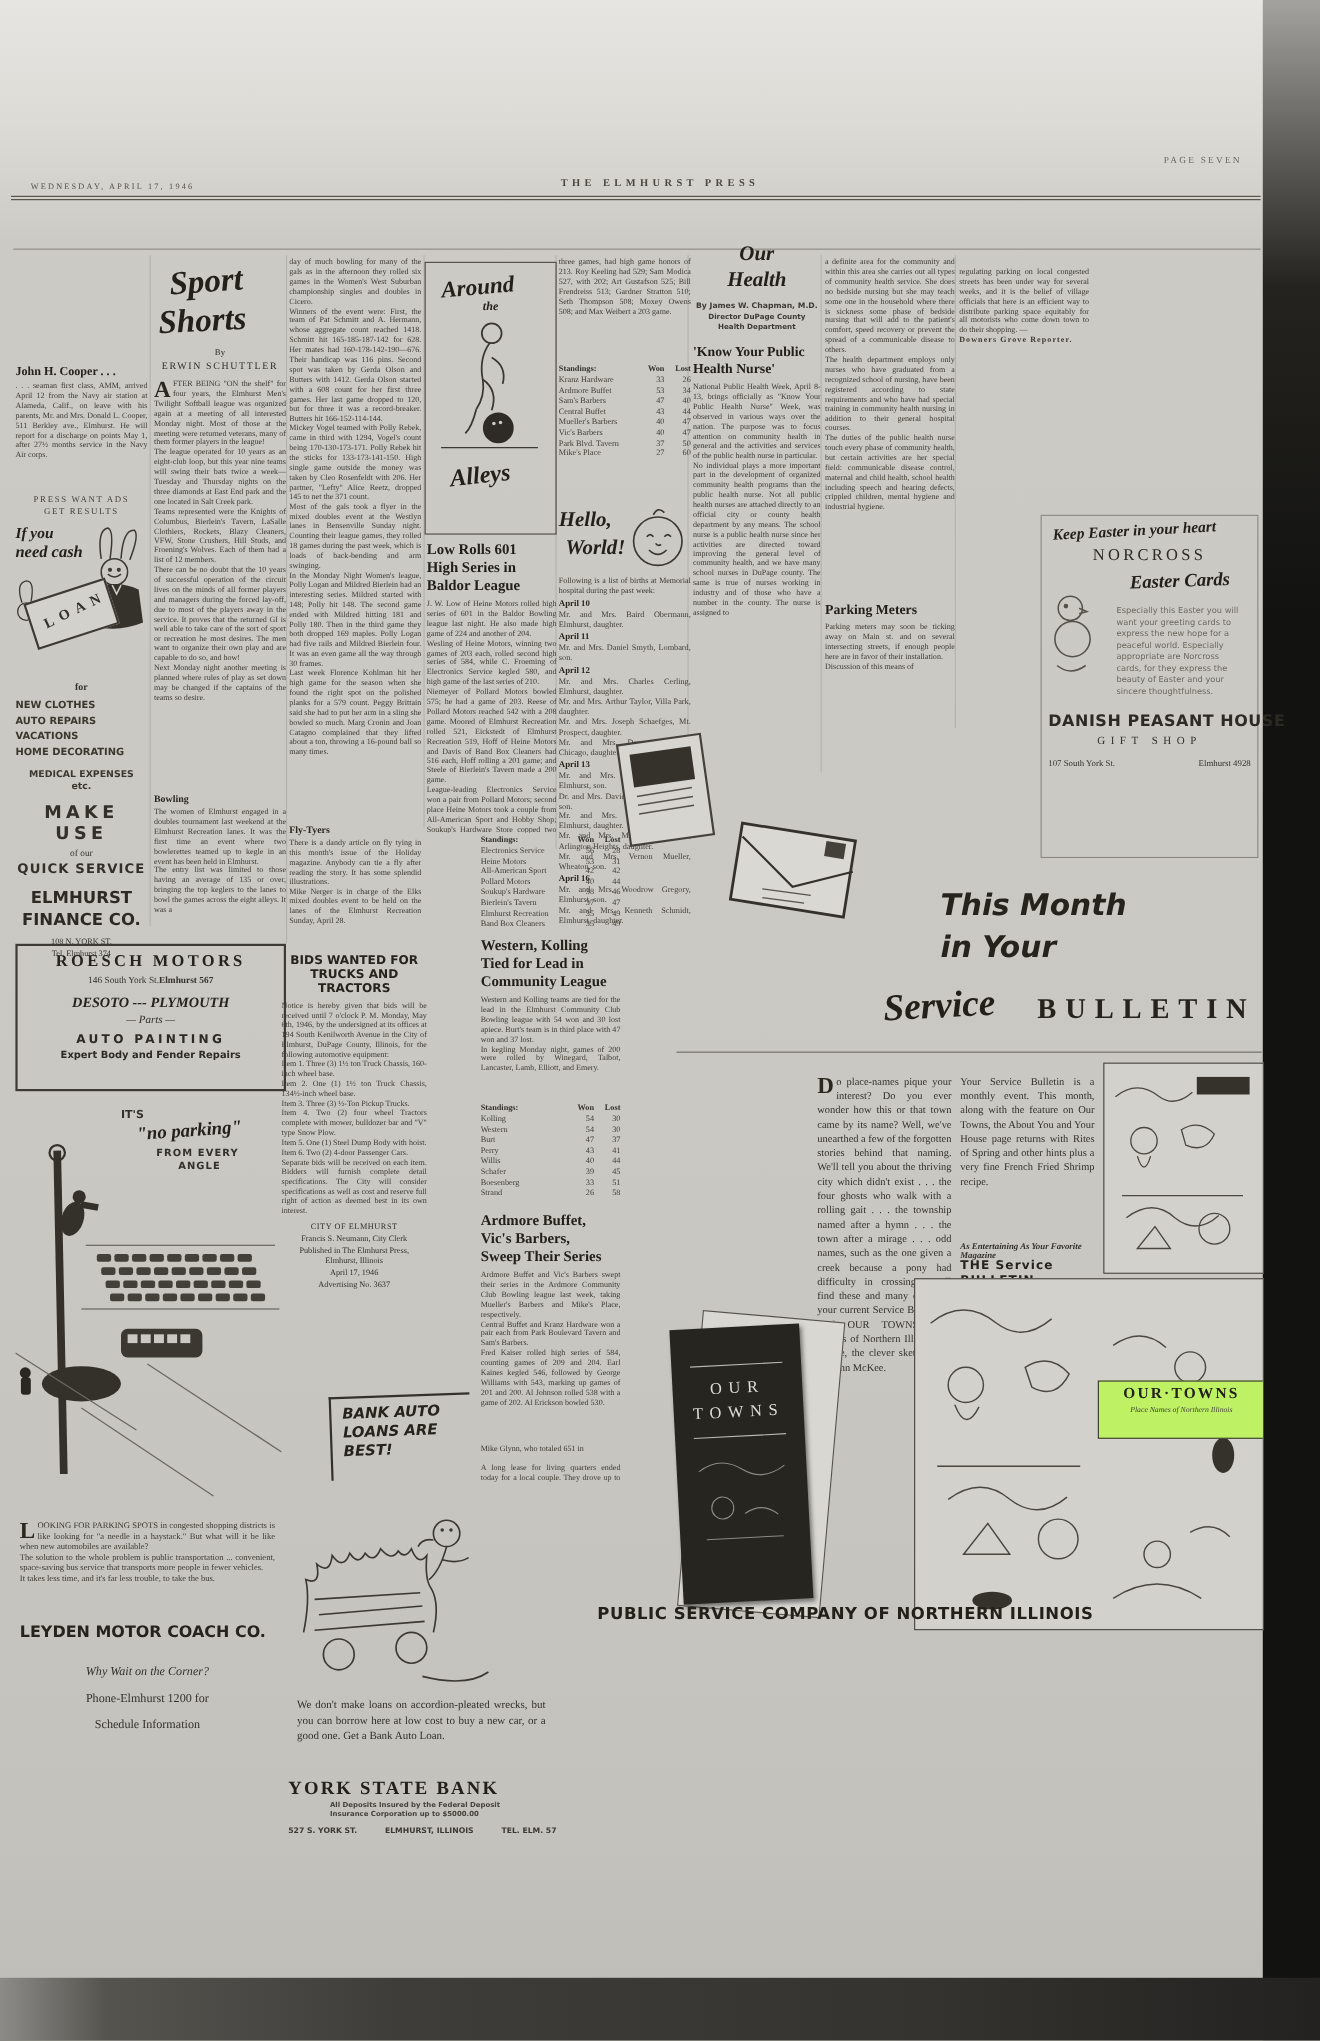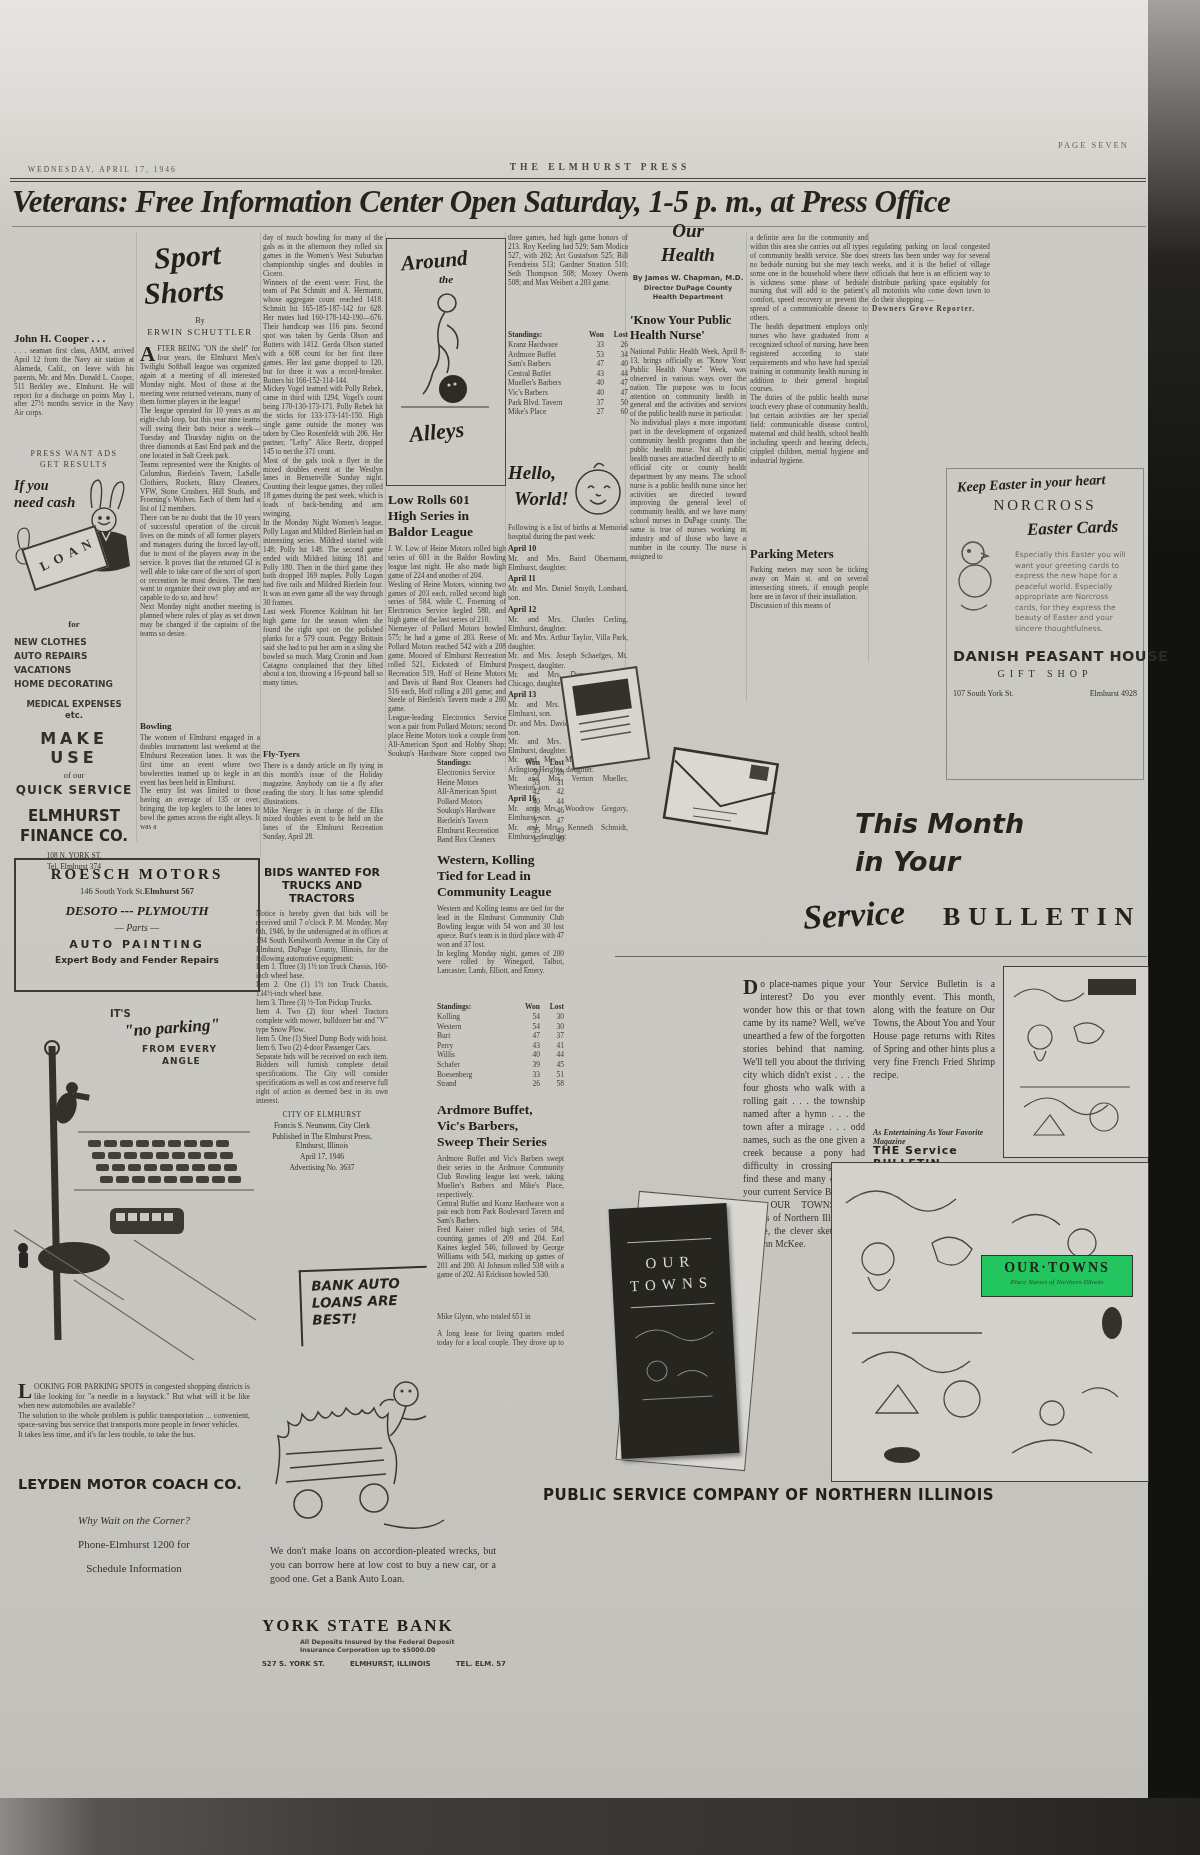--- a/index.html
+++ b/index.html
@@ -37,21 +37,20 @@
 
   <div class="abs" style="left:1148px;top:0;width:52px;height:1855px;background:linear-gradient(180deg,#a3a29e 0%,#6b6a66 6%,#24231f 14%,#121210 30%,#121210 100%);"></div>
   <div class="abs" style="left:0;top:1798px;width:1200px;height:57px;background:linear-gradient(90deg,#8c8b87 0%,#55544f 8%,#3e3d39 30%,#34332f 70%,#232220 100%);"></div>
 
   <div class="abs" style="left:28px;top:165px;font:7.5px 'Liberation Serif',serif;letter-spacing:2px;color:#55524a;">WEDNESDAY, APRIL 17, 1946</div>
   <div class="abs" style="left:470px;top:162px;width:260px;text-align:center;font:bold 9.5px 'Liberation Serif',serif;letter-spacing:4px;color:#4a473f;">THE ELMHURST PRESS</div>
   <div class="abs" style="left:1058px;top:140px;font:8.5px 'Liberation Serif',serif;letter-spacing:2px;color:#6a675e;">PAGE SEVEN</div>
   <div class="rule" style="left:10px;top:178px;width:1136px;"></div>
   <div class="rule" style="left:10px;top:181px;width:1136px;"></div>
 
-  <div class="abs" style="left:12px;top:184px;width:1130px;font:bold italic 31px/36px 'Liberation Serif',serif;color:#26231d;letter-spacing:-0.5px;">Veterans: Free Information Center Open Saturday, 1-5 p. m., at Press Office</div>
   <div class="rule" style="left:12px;top:226px;width:1134px;background:#8a887f;"></div>
 
   <div class="vline" style="left:136px;top:232px;height:610px;"></div>
   <div class="vline" style="left:260px;top:232px;height:625px;"></div>
   <div class="vline" style="left:385px;top:232px;height:520px;"></div>
   <div class="vline" style="left:505px;top:232px;height:540px;"></div>
   <div class="vline" style="left:625px;top:232px;height:505px;"></div>
   <div class="vline" style="left:746px;top:232px;height:470px;"></div>
   <div class="vline" style="left:868px;top:232px;height:430px;"></div>
 
@@ -645,21 +644,21 @@
           <circle cx="250" cy="80" r="14"></circle>
           <path d="M180,290 q40,-26 80,0"></path>
           <circle cx="220" cy="250" r="12"></circle>
           <path d="M250,230 q20,-12 36,4"></path>
         </g>
         <g fill="#35322c">
           <ellipse cx="70" cy="292" rx="18" ry="8"></ellipse>
           <ellipse cx="280" cy="160" rx="10" ry="16"></ellipse>
         </g>
       </svg>
-      <div style="position:absolute;left:149px;top:92px;width:142px;background:#22c55e;border:1.5px solid #34312b;padding:4px 4px 10px;">
+      <div style="position:absolute;left:166px;top:92px;width:142px;background:#bef264;border:1.5px solid #34312b;padding:4px 4px 21px;">
         <div class="center" style="font:bold 14px 'Liberation Serif',serif;letter-spacing:2px;color:#23201a;">OUR·TOWNS</div>
         <div class="center" style="font:italic 7px 'Liberation Serif',serif;margin-top:2px;color:#44413a;">Place Names of Northern Illinois</div>
       </div>
     </div>
 
     <div style="position:absolute;left:72px;top:546px;width:128px;height:268px;background:#d8d7d2;border:1.5px solid #55524a;transform:rotate(5deg);"></div>
     <div style="position:absolute;left:60px;top:556px;width:118px;height:250px;background:#26251f;transform:rotate(-3deg);box-shadow:2px 3px 4px rgba(20,20,18,0.5);padding-top:34px;box-sizing:border-box;">
       <div style="margin:0 auto;width:84px;height:1px;background:#b9b8b3;"></div>
       <div class="center" style="white-space:pre-line;font:15px/22px 'Liberation Serif',serif;letter-spacing:6px;color:#dddcd7;margin-top:10px;">OUR
 TOWNS</div>
@@ -667,16 +666,16 @@
       <svg width="118" height="110" viewBox="0 0 118 110">
         <g stroke="#8b8a85" fill="none" stroke-width="1">
           <path d="M20,30 q20,-14 40,0 q18,12 38,-2"></path>
           <circle cx="40" cy="64" r="10"></circle>
           <path d="M60,70 q16,-10 30,2"></path>
           <path d="M24,92 h70"></path>
         </g>
       </svg>
     </div>
 
-    <div class="sans" style="position:absolute;left:-12px;top:836px;width:604px;font:bold 15px 'DejaVu Sans',sans-serif;letter-spacing:0.5px;color:#23201a;">PUBLIC SERVICE COMPANY OF NORTHERN ILLINOIS</div>
+    <div class="sans" style="position:absolute;left:-12px;top:808px;width:604px;font:bold 15px 'DejaVu Sans',sans-serif;letter-spacing:0.5px;color:#23201a;">PUBLIC SERVICE COMPANY OF NORTHERN ILLINOIS</div>
   </div>
 
 </div>
 
 </body></html>

